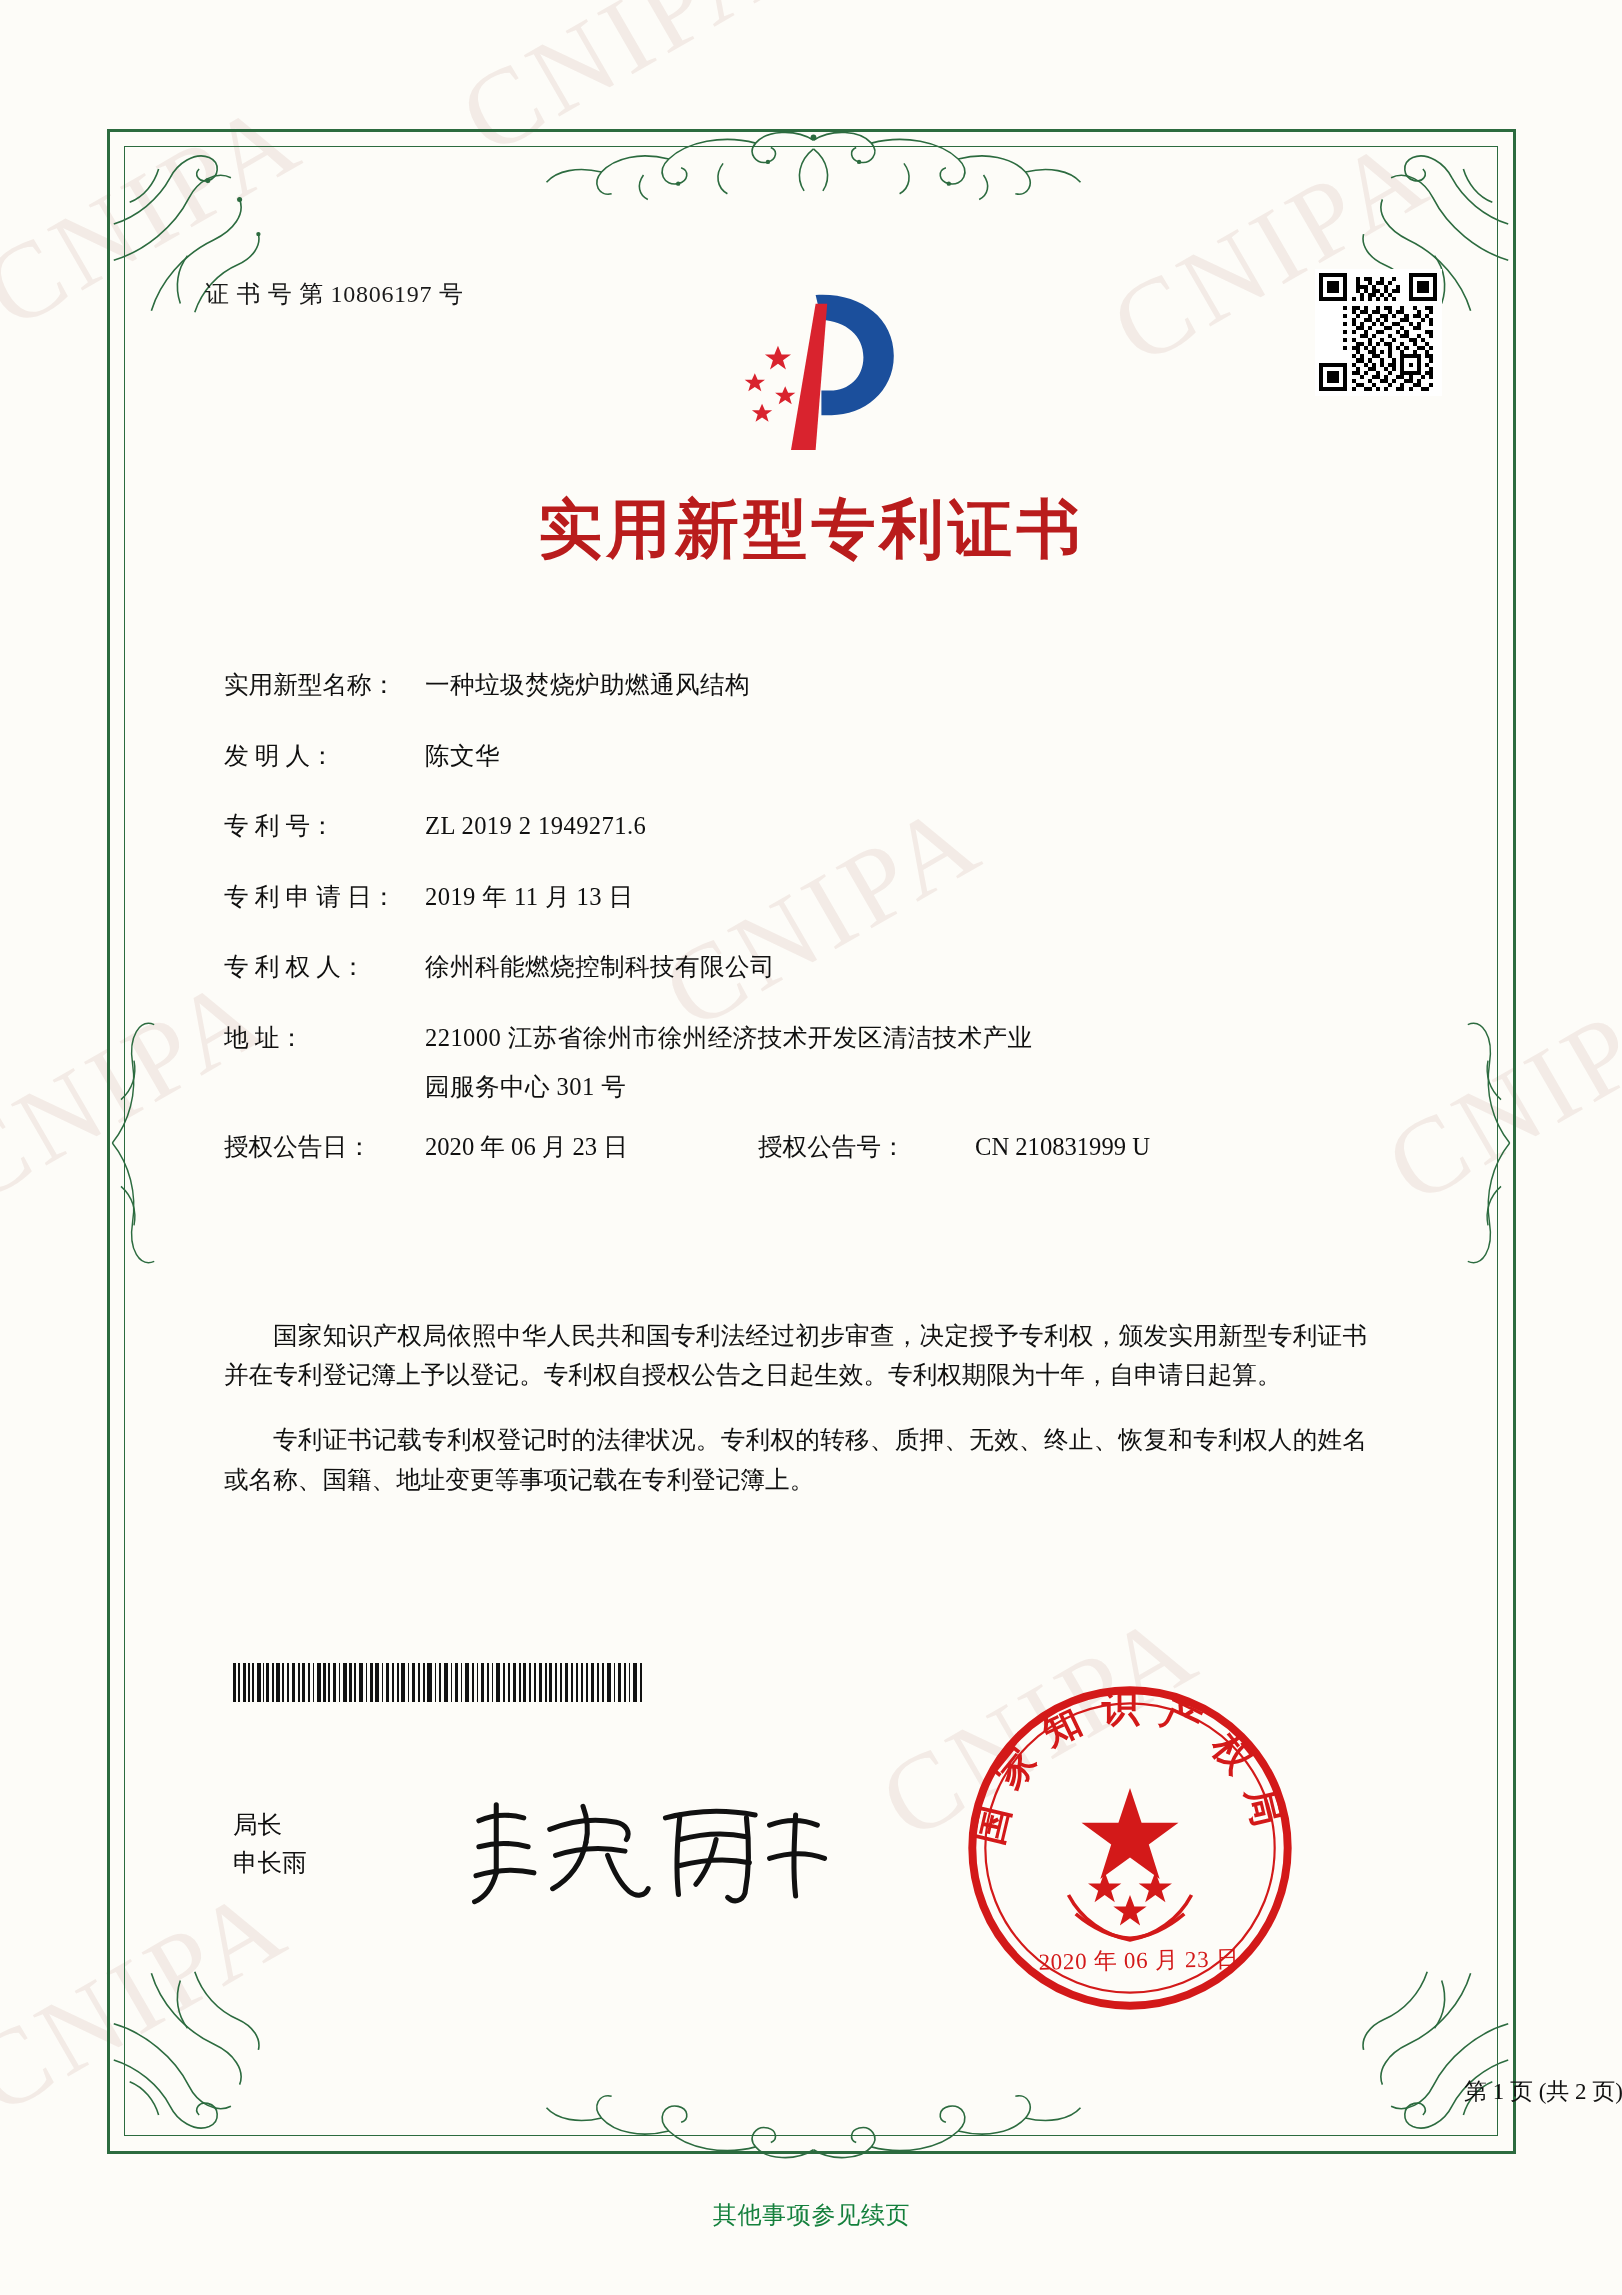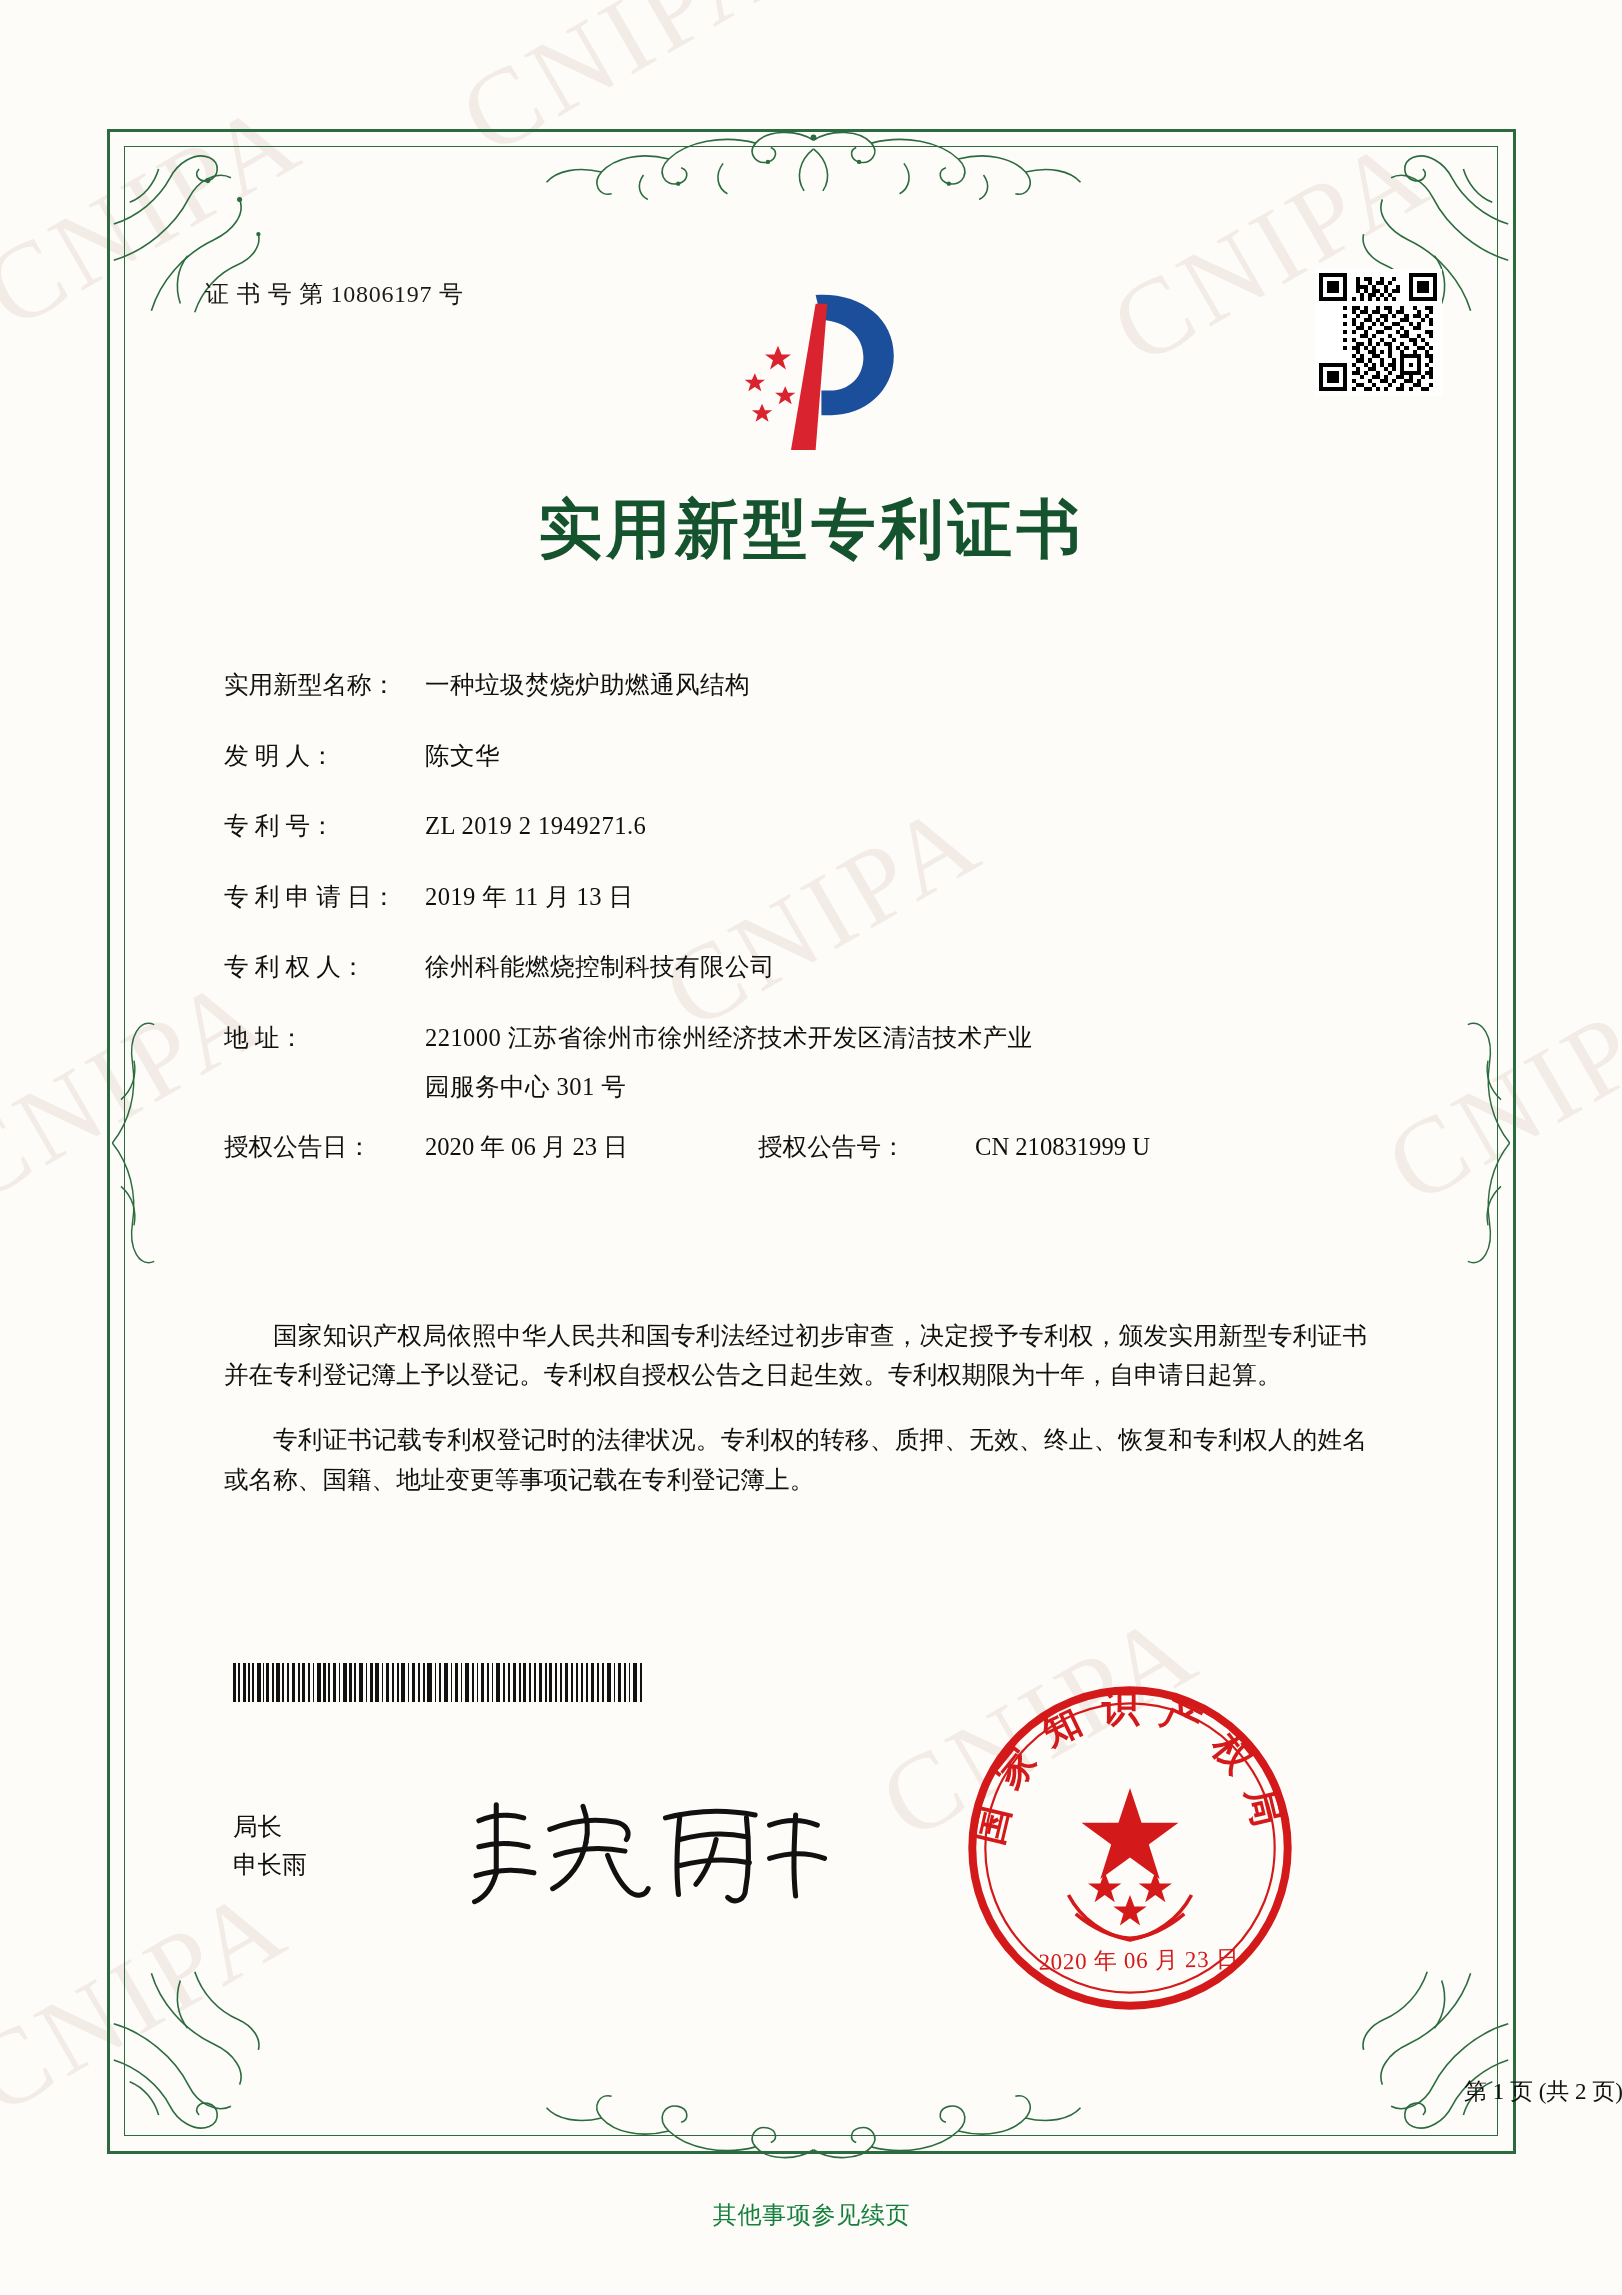--- a/index.html
+++ b/index.html
@@ -103,21 +103,21 @@
 
   .title {
     position: absolute;
     left: 0;
     right: 0;
     top: 486px;
     text-align: center;
     font-size: 64px;
     font-weight: bold;
     letter-spacing: 4.3px;
-    color: #14532d;
+    color: #b91c1c;
     font-family: "DejaVu Serif", "Liberation Serif", serif;
   }
 
   
   .fields {
     position: absolute;
     left: 224px;
     top: 673px;
     width: 1128px;
     font-size: 24.6px;
@@ -176,20 +176,21 @@
   }
 
   
   .sig-labels {
     position: absolute;
     left: 233px;
     top: 1808px;
     font-size: 24.6px;
     color: #101010;
     line-height: 1.55;
+    font-family: Liberation Mono, monospace;
   }
   .signature {
     position: absolute;
     left: 463px;
     top: 1786px;
     width: 376px;
     height: 123px;
   }
 
   

